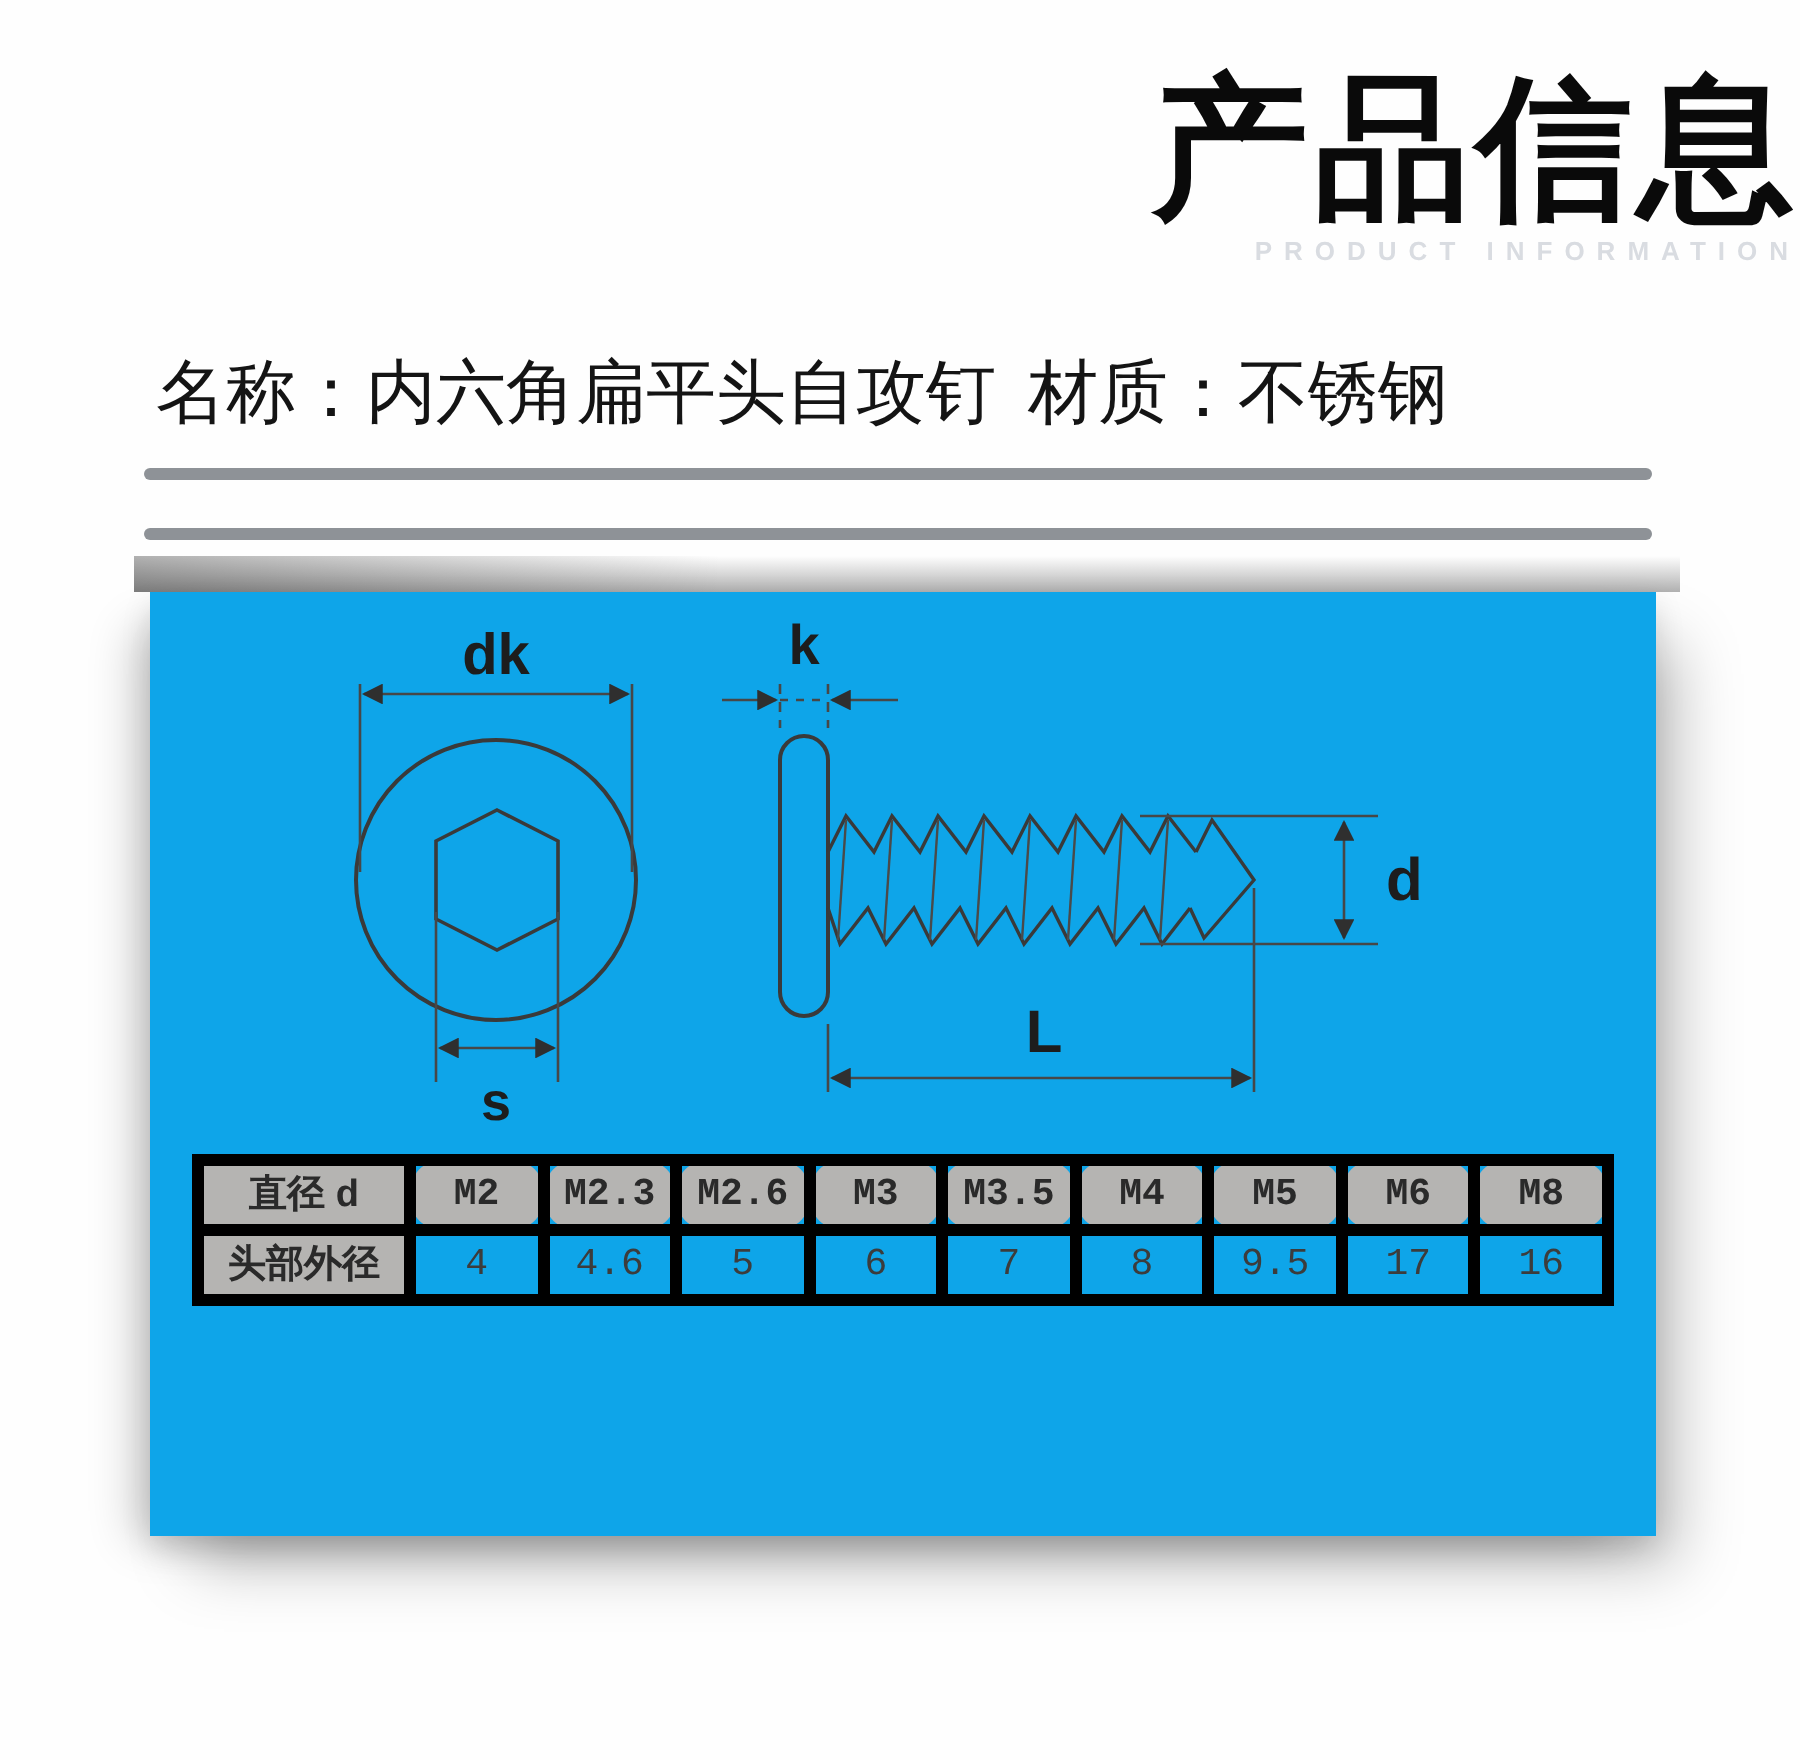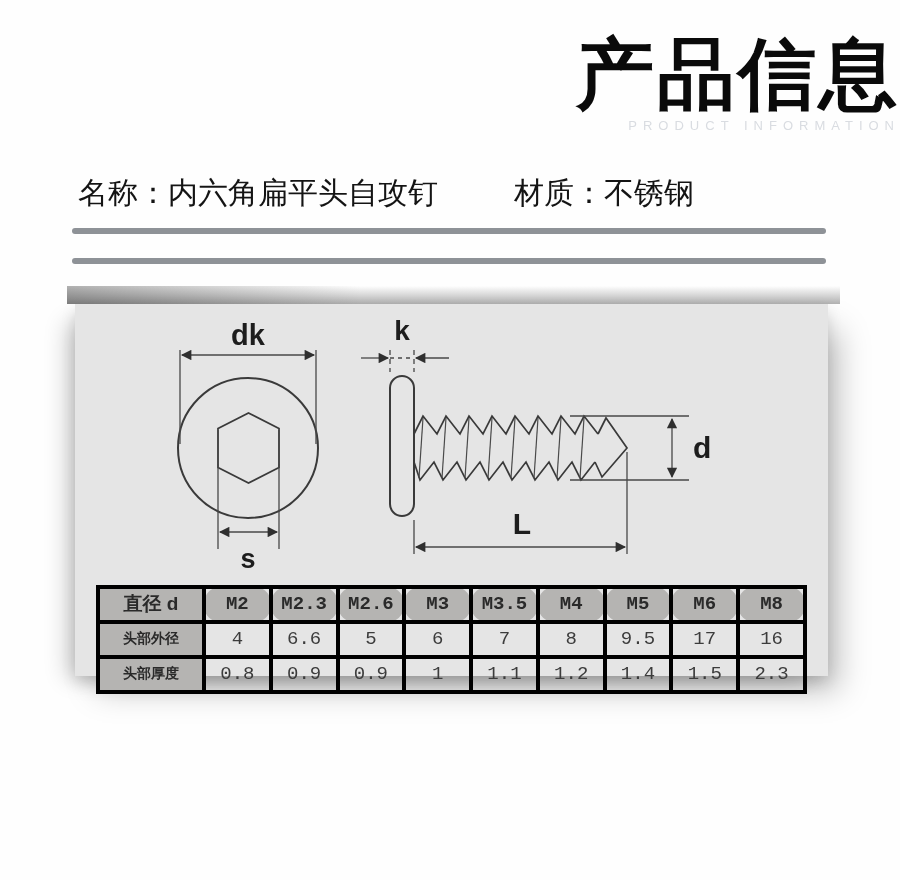--- a/index.html
+++ b/index.html
@@ -5,58 +5,58 @@
   * { margin:0; padding:0; box-sizing:border-box; }
   html,body { background:#ffffff; }
   body { width:900px; height:880px; overflow:hidden;
          font-family:"Liberation Sans","DejaVu Sans",sans-serif; color:#111; }
   .page { position:relative; width:900px; height:880px; background:#fefefe; }
 
   
   .title-block { padding-top:34px; text-align:right; }
   .main-title { font-size:78px; font-weight:900; letter-spacing:3px;
                 color:#0a0a0a; line-height:1.05; }
-  .sub-title { margin-top:2px; font-size:13px; font-weight:400;
+  .sub-title { margin-top:2px; font-size:13px; font-weight:700;
                letter-spacing:6px; color:#d9dce1; }
 
   
   .info { margin:40px 64px 0 78px; }
-  .info-row { display:flex; align-items:baseline; font-size:30px;
+  .info-row { display:flex; align-items:baseline; font-size:35px;
               font-weight:500; color:#141414; white-space:nowrap; }
   .info-row .pair:first-child { min-width:436px; }
   .pair .lbl, .pair .val { display:inline; }
   .rule { height:6px; width:754px; margin:14px 0 24px -6px;
           background:#8e9297; border-radius:3px; }
   .rule.last { margin-bottom:0; }
 
   
-  .card { position:relative; margin-top:40px; margin-left:75px;
-          width:753px; height:372px; background:#e5e5e5;
+  .card { position:relative; margin-top:26px; margin-left:75px;
+          width:753px; height:472px; background:#0ea5e9;
           box-shadow:-16px 10px 22px -8px rgba(0,0,0,.20),
                      16px 20px 30px -6px rgba(0,0,0,.26),
                      0 6px 14px rgba(0,0,0,.12); }
   .card::before { content:""; position:absolute; left:-8px; right:-12px;
           top:-18px; height:18px;
           background:linear-gradient(to right, rgba(0,0,0,.30), rgba(0,0,0,0) 38%),
                      linear-gradient(to bottom, rgba(255,255,255,0), rgba(70,70,70,.42)); }
 
   .drawing { position:absolute; left:0; top:2px; width:753px; height:276px; }
   .drawing line, .drawing path, .drawing circle, .drawing polygon, .drawing rect
         { vector-effect:non-scaling-stroke; }
   .dimtext { font-family:"Liberation Sans",sans-serif; font-weight:600; fill:#1d1d1d; }
 
   
   .spec-table { position:absolute; left:21px; top:281px; width:711px;
                 border-collapse:collapse; table-layout:fixed;
                 font-size:19px; color:#3c3c3c; }
-  .spec-table th, .spec-table td { border:4px solid #000000; text-align:center;
+  .spec-table th, .spec-table td { border:6px solid #000000; text-align:center;
                 height:35px; padding:0 2px; overflow:hidden; }
   .spec-table th { background:#b5b4b2; color:#2a2a2a; font-weight:700; }
   .spec-table td.rowlabel { background:#b5b4b2; color:#2a2a2a; font-weight:700;
-                font-size:14px; }
+                font-size:19px; }
   .spec-table .mono { font-family:"Liberation Mono","DejaVu Sans Mono",monospace;
                 letter-spacing:0px;border-radius:16px; }
   .spec-table col.c0 { width:106px; }
 
   .note { position:absolute; left:25px; top:432px; font-size:17px;
           font-weight:700; color:#333; letter-spacing:.5px; }
 </style>
 </head>
 <body>
 
@@ -173,39 +173,27 @@
           <th class="mono">M4</th>
           <th class="mono">M5</th>
           <th class="mono">M6</th>
           <th class="mono">M8</th>
         </tr>
       </thead>
       <tbody>
         <tr>
           <td class="rowlabel">头部外径</td>
           <td class="mono">4</td>
-          <td class="mono">6.6</td>
+          <td class="mono">4.6</td>
           <td class="mono">5</td>
           <td class="mono">6</td>
           <td class="mono">7</td>
           <td class="mono">8</td>
           <td class="mono">9.5</td>
           <td class="mono">17</td>
           <td class="mono">16</td>
-        </tr>
-        <tr>
-          <td class="rowlabel">头部厚度</td>
-          <td class="mono">0.8</td>
-          <td class="mono">0.9</td>
-          <td class="mono">0.9</td>
-          <td class="mono">1</td>
-          <td class="mono">1.1</td>
-          <td class="mono">1.2</td>
-          <td class="mono">1.4</td>
-          <td class="mono">1.5</td>
-          <td class="mono">2.3</td>
         </tr>
       </tbody>
     </table>
 
   </section>
 
 </div>
 
 </body></html>

